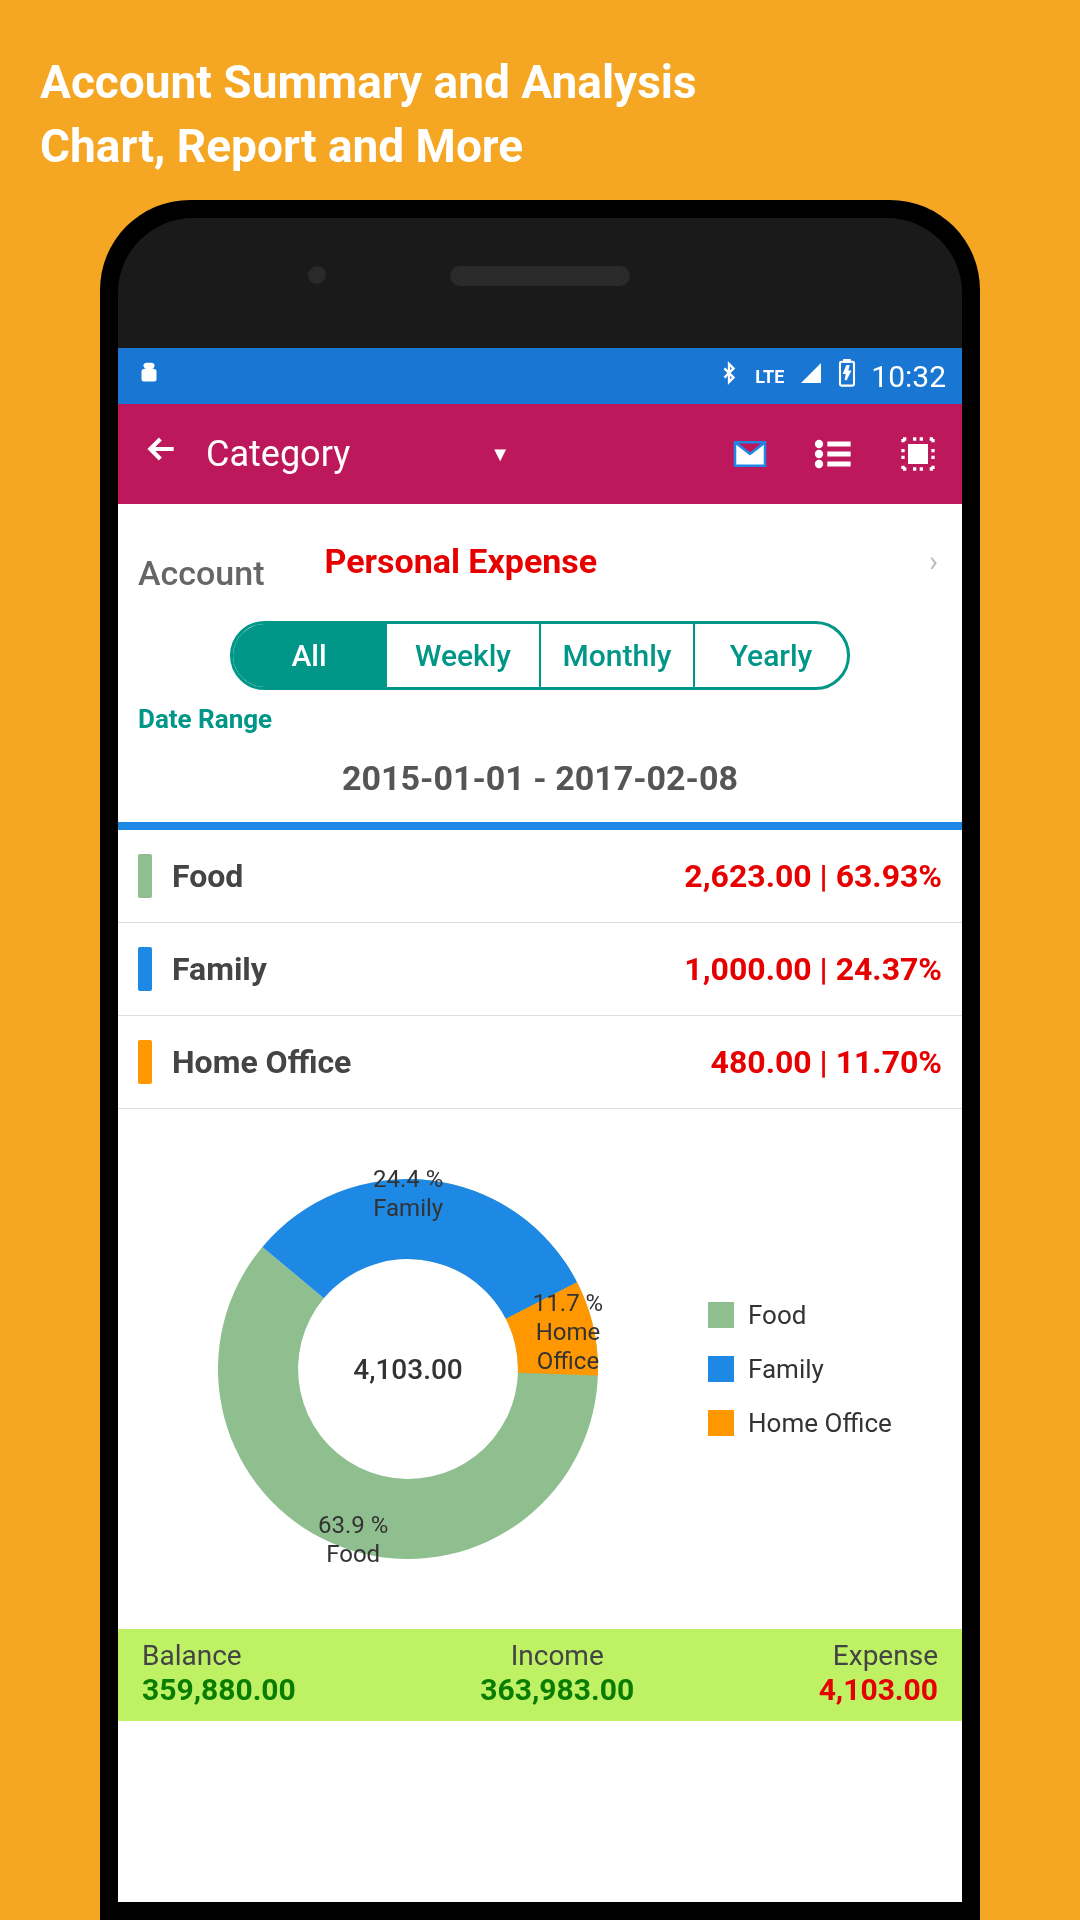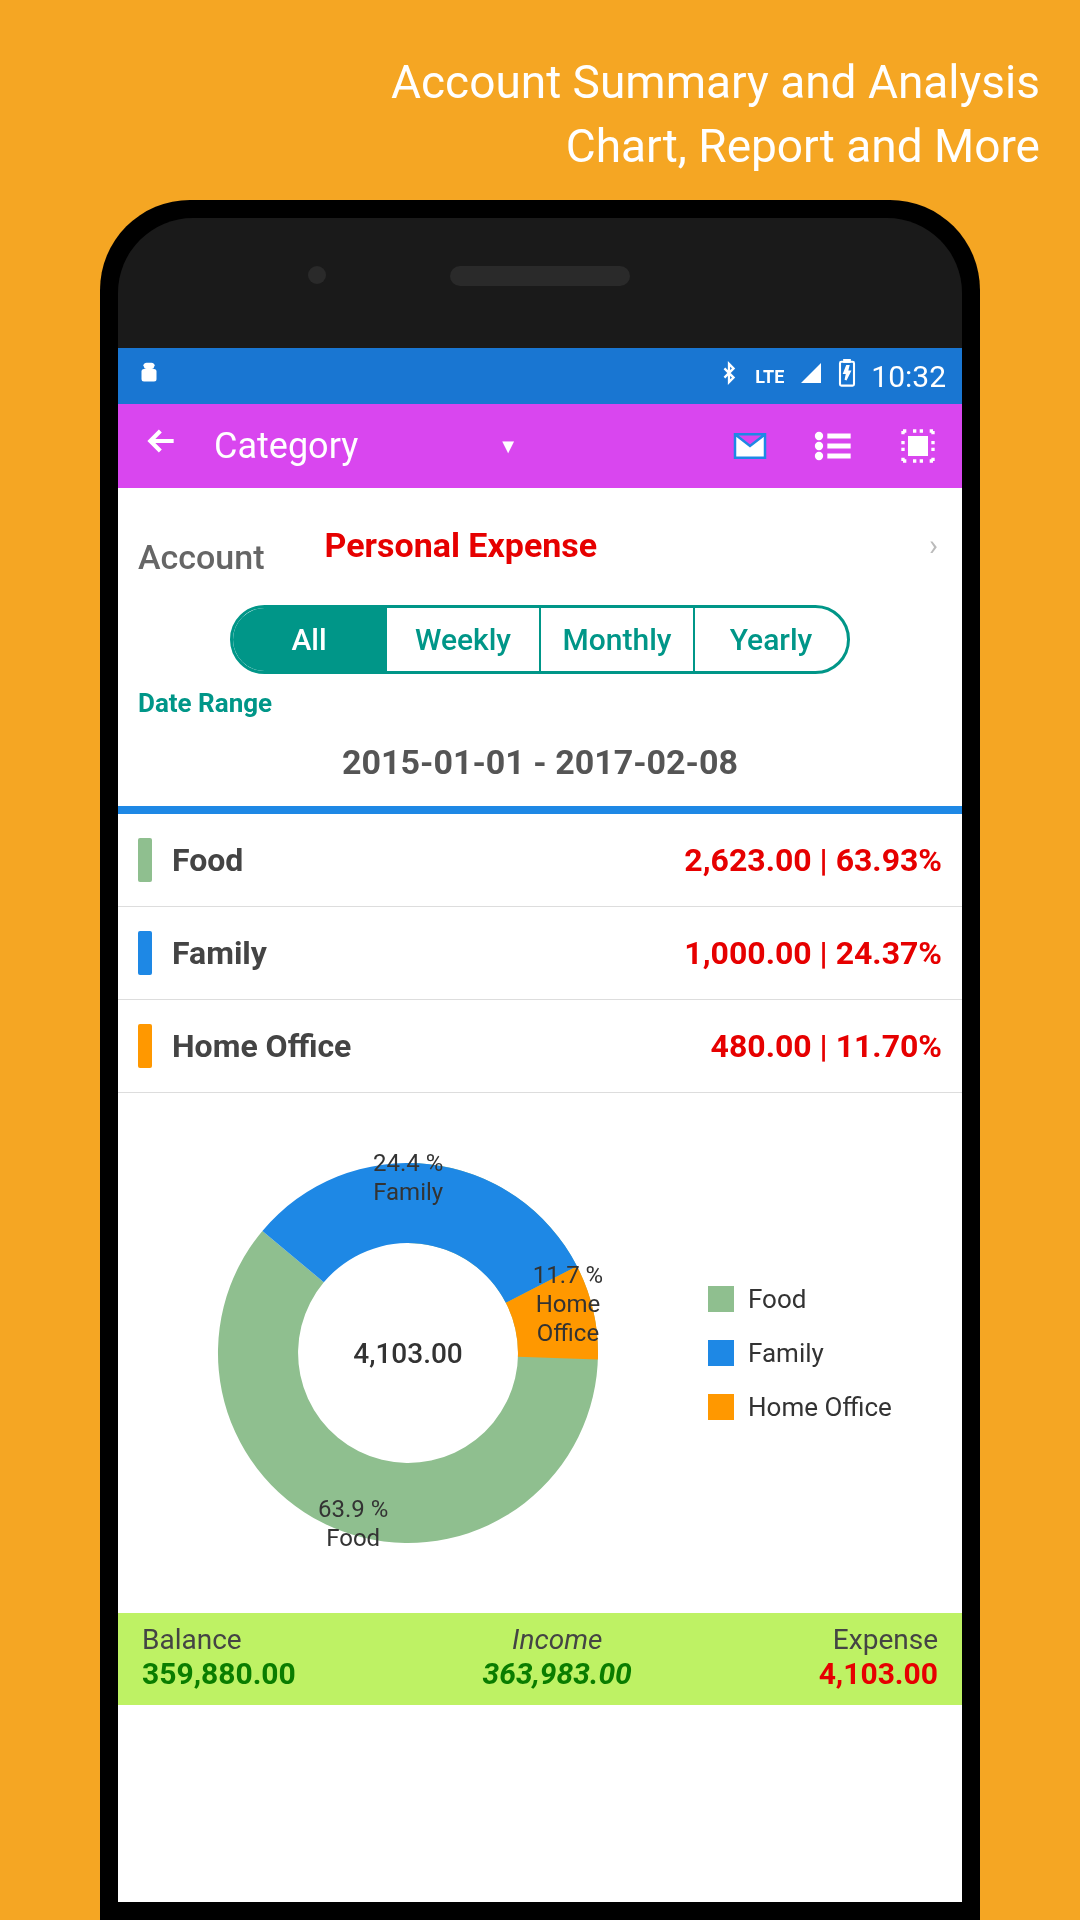--- a/index.html
+++ b/index.html
@@ -5,24 +5,24 @@
 * { margin: 0; padding: 0; box-sizing: border-box; }
 body {
   font-family: -apple-system, BlinkMacSystemFont, 'Segoe UI', Roboto, sans-serif;
   background: #f5a623;
   width: 1080px;
   height: 1920px;
   overflow: hidden;
   position: relative;
 }
 .promo-text {
-  text-align: right;
+  text-align: left;
   color: #fff;
   font-size: 46px;
-  font-weight: 400;
+  font-weight: 700;
   padding: 50px 40px 30px;
   line-height: 1.4;
 }
 .phone-frame {
   position: absolute;
   left: 50%;
   transform: translateX(-50%);
   top: 200px;
   width: 880px;
   height: 1720px;
@@ -68,27 +68,27 @@
   height: 56px;
   display: flex;
   align-items: center;
   justify-content: space-between;
   padding: 0 16px;
   color: #fff;
 }
 .status-left { display: flex; align-items: center; }
 .status-right { display: flex; align-items: center; gap: 15px; font-size: 26px; }
 .app-bar {
-  background: #d946ef;
-  height: 84px;
+  background: #be185d;
+  height: 100px;
   display: flex;
   align-items: center;
   padding: 0 24px;
   color: #fff;
-  gap: 32px;
+  gap: 24px;
 }
 .back-arrow { font-size: 42px; cursor: pointer; }
 .dropdown-area {
   display: flex;
   align-items: center;
   gap: 140px;
   flex: 1;
   font-size: 36px;
   font-weight: 400;
 }
@@ -190,21 +190,21 @@
 }
 .legend-item { display: flex; align-items: center; gap: 14px; font-size: 26px; color: #333; }
 .legend-swatch { width: 26px; height: 26px; }
 .summary-row {
   background: #bef264;
   display: flex;
   justify-content: space-between;
   padding: 10px 24px 14px;
 }
 .summary-col { text-align: left; }
-.summary-col.center { text-align: center; font-style: italic; }
+.summary-col.center { text-align: center; }
 .summary-col.right { text-align: right; }
 .summary-label { font-size: 28px; color: #444; font-weight: 400; }
 .summary-value { font-size: 30px; font-weight: 700; }
 .summary-value.green { color: #0a7d00; }
 .summary-value.red { color: #e60000; }
 </style>
 </head>
 <body>
 
 <div class="promo-text">
@@ -328,21 +328,21 @@
 
               <path d="M 0 -190 A 190 190 0 1 1 -145.6 -122.1 L -84.2 -70.7 A 110 110 0 1 0 0 -110 Z" fill="#8fbf8f"></path>
 
               <path d="M -145.6 -122.1 A 190 190 0 0 1 169.0 -86.8 L 97.8 -50.2 A 110 110 0 0 0 -84.2 -70.7 Z" fill="#1e88e5"></path>
 
               <path d="M 169.0 -86.8 A 190 190 0 0 1 189.9 6.6 L 109.9 3.8 A 110 110 0 0 0 97.8 -50.2 Z" fill="#ff9800"></path>
             </g>
           </svg>
           <div class="donut-center">4,103.00</div>
           <div class="slice-label" style="top:16px; left:185px;">24.4 %<br>Family</div>
-          <div class="slice-label" style="top:128px; left:320px;">11.7 %<br>Home Office</div>
+          <div class="slice-label" style="top:140px; left:320px;">11.7 %<br>Home Office</div>
           <div class="slice-label" style="bottom:20px; left:130px;">63.9 %<br>Food</div>
         </div>
         <div class="legend">
           <div class="legend-item">
             <div class="legend-swatch" style="background:#8fbf8f"></div>
             <span>Food</span>
           </div>
           <div class="legend-item">
             <div class="legend-swatch" style="background:#1e88e5"></div>
             <span>Family</span>

